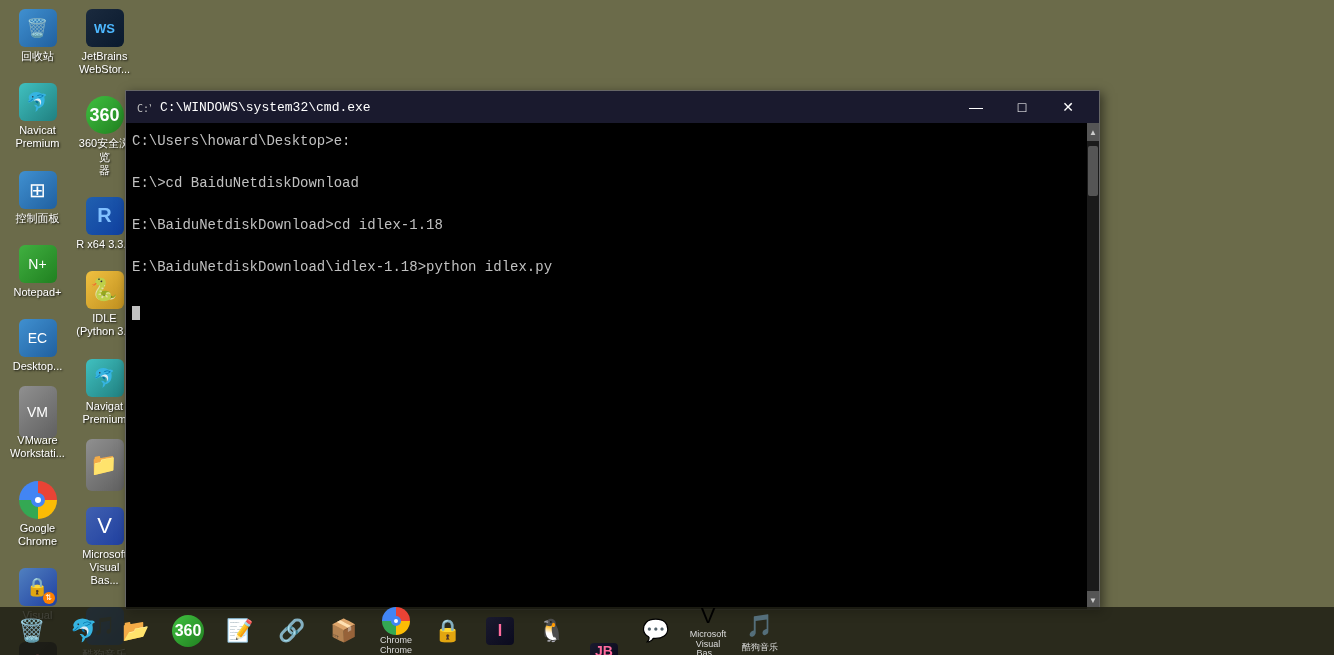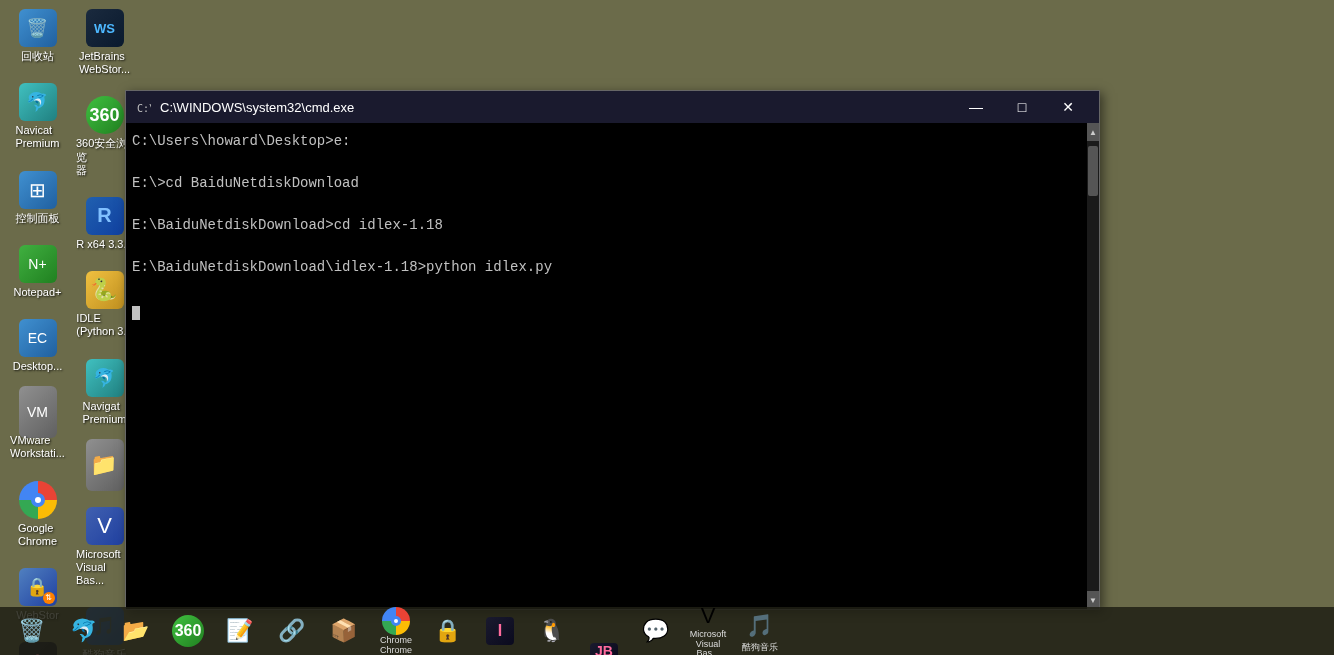--- a/index.html
+++ b/index.html
@@ -51,21 +51,21 @@
     }
 
     .cmd-icon svg {
       width: 16px;
       height: 16px;
     }
 
     .cmd-title {
       color: white;
       font-size: 13px;
-      font-family: Liberation Sans, sans-serif;
+      font-family: Liberation Mono, monospace;
     }
 
     .cmd-controls {
       display: flex;
       gap: 0;
     }
 
     .cmd-btn {
       width: 46px;
       height: 32px;
@@ -196,20 +196,21 @@
       margin-bottom: 10px;
       padding: 4px;
       cursor: pointer;
       border-radius: 3px;
       position: relative;
     }
 
     .di .il {
       font-size: 11px;
       color: white;
+      text-align: center;
       text-shadow: 1px 1px 2px rgba(0,0,0,0.9);
       line-height: 1.2;
       margin-top: 3px;
     }
 
     .di .ii {
       width: 38px;
       height: 38px;
       display: flex;
       align-items: center;
@@ -284,21 +285,21 @@
     <span class="il">Google<br>Chrome</span>
   </div>
 
   <div class="di">
     <div class="ii">
         <div class="box-blue" style="background:linear-gradient(135deg,#5080c0,#2040a0);font-size:14px;position:relative;">
       <span style="font-size:18px;">🔒</span>
       <div style="position:absolute;bottom:2px;right:2px;background:#ff8000;border-radius:50%;width:12px;height:12px;display:flex;align-items:center;justify-content:center;font-size:8px;color:white;">⇅</div>
     </div>
       </div>
-    <span class="il">WebStor</span>
+    <span class="il">Visual</span>
   </div>
 
   <div class="di">
     <div class="ii">
         <div class="box-dark" style="background:linear-gradient(135deg,#1a1a2e,#0a0a1e);font-size:16px;font-weight:bold;color:#ff6b9d;">I</div>
       </div>
 
   </div>
 
 </div>

